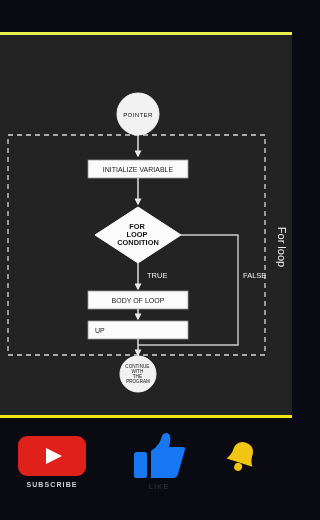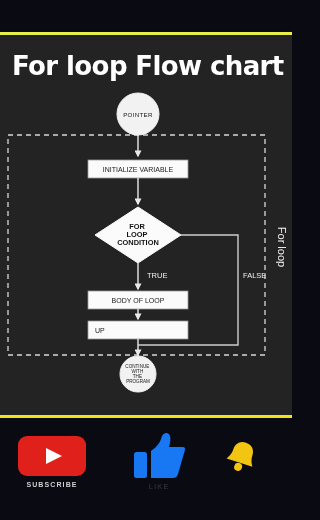--- a/index.html
+++ b/index.html
@@ -71,21 +71,20 @@
 </head>
 <body>
 
 <div id="root">
 
   <div class="band-top"></div>
   <div class="rule-top"></div>
 
   <div class="stage"></div>
 
-  <div class="title">For loop Flow chart</div>
 
   <svg class="flow" viewBox="0 0 292 380">
     <defs>
       <marker id="ah" viewBox="0 0 10 10" refX="8" refY="5" markerWidth="5" markerHeight="5" orient="auto-start-reverse">
         <path d="M 0 0 L 10 5 L 0 10 z" fill="#e9e9e9"></path>
       </marker>
     </defs>
 
     <rect x="8" y="100" width="257" height="220" fill="none" stroke="#d8d8d8" stroke-width="1.3" stroke-dasharray="5 4"></rect>
 

